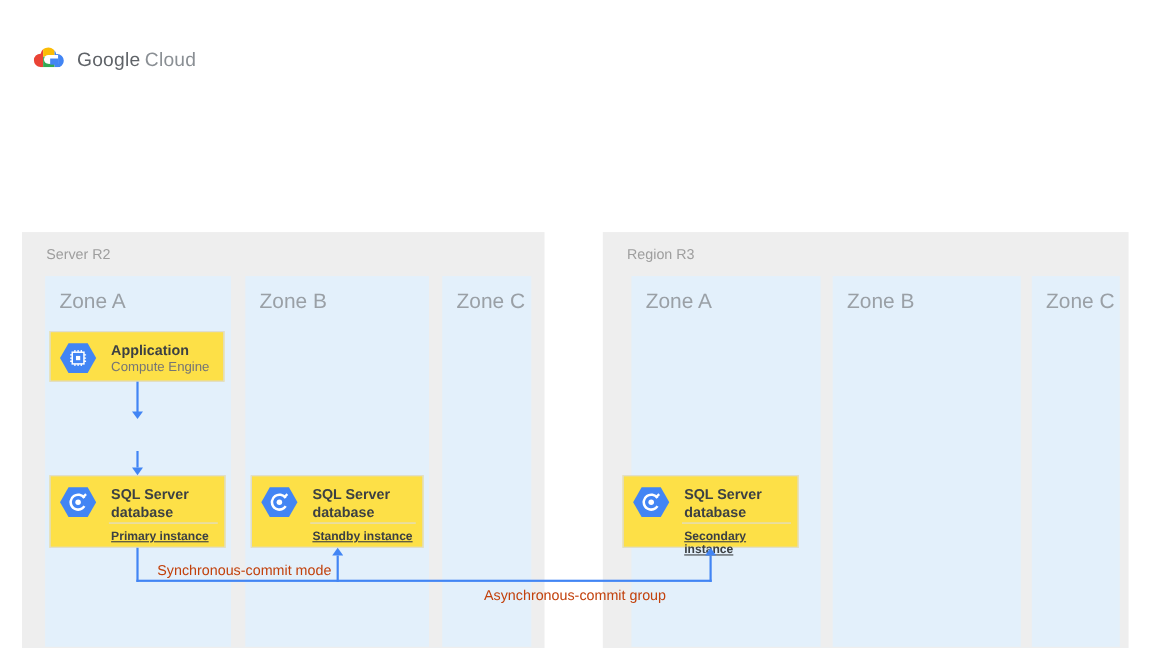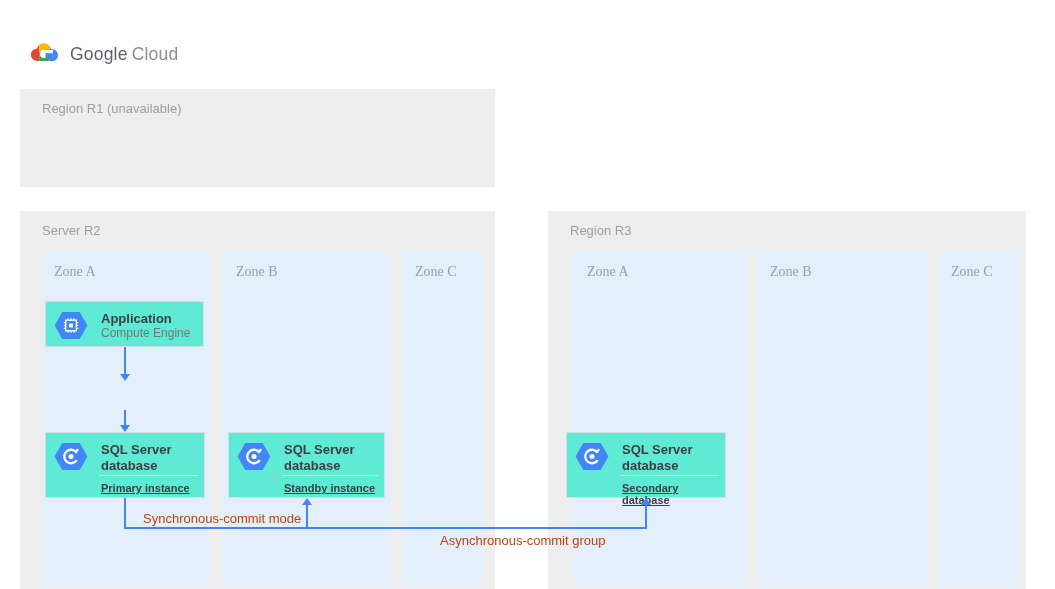--- a/index.html
+++ b/index.html
@@ -10,24 +10,24 @@
   .brand { position:absolute; left:28px; top:12px; display:flex; align-items:center; }
   .brand svg { display:block; }
   .brand-text { margin-left:10px; font-size:17.5px; letter-spacing:.2px; }
   .brand-google { color:#5f6368; }
   .brand-cloud { color:#8a8f94; margin-left:4px; }
 
   
   .region { position:absolute; background:#eeeeee; }
   .region-label { position:absolute; left:22px; top:12px; font-size:13px; color:#9e9e9e; }
   .zone { position:absolute; background:#e3f0fb; }
-  .zone-label { position:absolute; left:13px; top:13px; font-size:14px; color:#9aa0a6;font-family:Liberation Serif, serif; }
+  .zone-label { position:absolute; left:13px; top:13px; font-size:19px; color:#9aa0a6; }
 
   
-  .node { position:absolute; background:#5eead4; border:1px solid #dadce0; }
+  .node { position:absolute; background:#fde047; border:1px solid #dadce0; }
   .node .icon { position:absolute; left:8px; top:9px; }
   .node-title { position:absolute; left:55px; top:9px; font-size:13px; line-height:15.5px; font-weight:700; color:#3c4043; width:95px; }
   .node-sub { position:absolute; left:55px; top:24px; font-size:12px; color:#757575; }
   .db-divider { position:absolute; left:53px; right:6px; top:42px; height:1px; background:#dcdcdc; }
   .instance-label { position:absolute; left:55px; top:49px; font-size:11px; font-weight:700; color:#3c4043;text-decoration:underline; }
 
   .ag-bar { position:absolute; left:43px; top:352px; width:958px; height:29px; background:#ffffff;
             border:1px solid #616161; display:flex; align-items:center; justify-content:center; }
   .ag-label { font-size:13px; color:#212121; }
 
@@ -70,23 +70,20 @@
           <rect x="20" y="11" width="11" height="10" fill="#ffffff"></rect>
           <rect x="22" y="15" width="9" height="7" fill="#4285f4"></rect>
         </g>
       </svg>
     </span>
     <span class="brand-text">
       <span class="brand-google">Google</span><span class="brand-cloud">Cloud</span>
     </span>
   </div>
 
-  <div class="region" style="left:20px; top:60px; width:475px; height:98px;">
-    <div class="region-label">Region R1 (unavailable)</div>
-  </div>
 
   <div class="region" style="left:20px; top:182px; width:475px; height:391px;">
     <div class="region-label">Server R2</div>
     <div class="zone" style="left:21px; top:40px; width:169px; height:337px;">
       <div class="zone-label">Zone A</div>
     </div>
     <div class="zone" style="left:203px; top:40px; width:167px; height:337px;">
       <div class="zone-label">Zone B</div>
     </div>
     <div class="zone" style="left:382px; top:40px; width:81px; height:337px;">
@@ -166,21 +163,21 @@
     <span class="icon">
       <svg width="34" height="29" viewBox="0 0 34 30">
         <polygon points="0,15 8,1 26,1 34,15 26,29 8,29" fill="#4285f4"></polygon>
         <circle cx="17" cy="15" r="7" fill="none" stroke="#ffffff" stroke-width="2.4" stroke-dasharray="33 8" transform="rotate(55 17 15)"></circle>
         <circle cx="17" cy="15" r="2.6" fill="#ffffff"></circle>
         <line x1="21.5" y1="10.5" x2="24.5" y2="7.5" stroke="#ffffff" stroke-width="2.2"></line>
       </svg>
     </span>
     <div class="node-title">SQL Server database</div>
     <div class="db-divider"></div>
-    <div class="instance-label">Secondary database</div>
+    <div class="instance-label">Secondary instance</div>
   </div>
 
   <div class="vline" style="left:124px; top:318px; height:28px;"></div>
   <div class="arrow-down" style="left:120px; top:345px;"></div>
 
   <div class="vline" style="left:124px; top:381px; height:15px;"></div>
   <div class="arrow-down" style="left:120px; top:396px;"></div>
 
   <div class="vline" style="left:124px; top:469px; height:31px;"></div>
   <div class="hline" style="left:124px; top:498px; width:523px;"></div>

